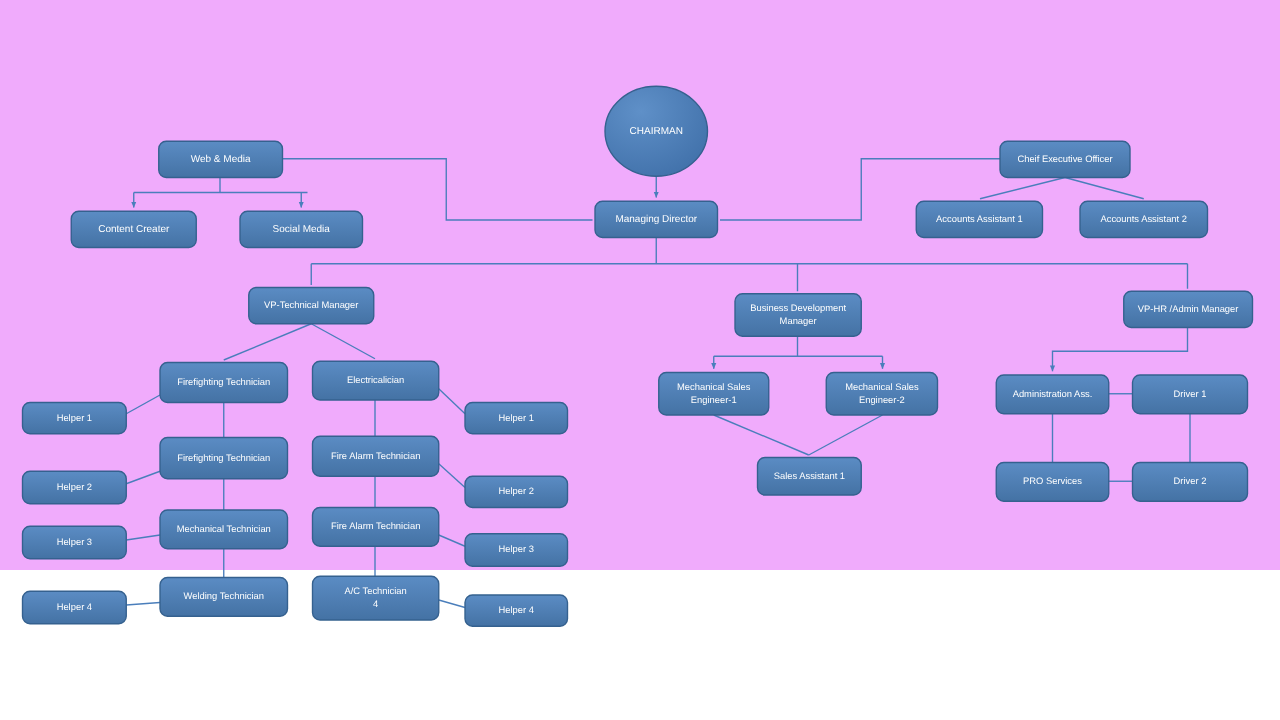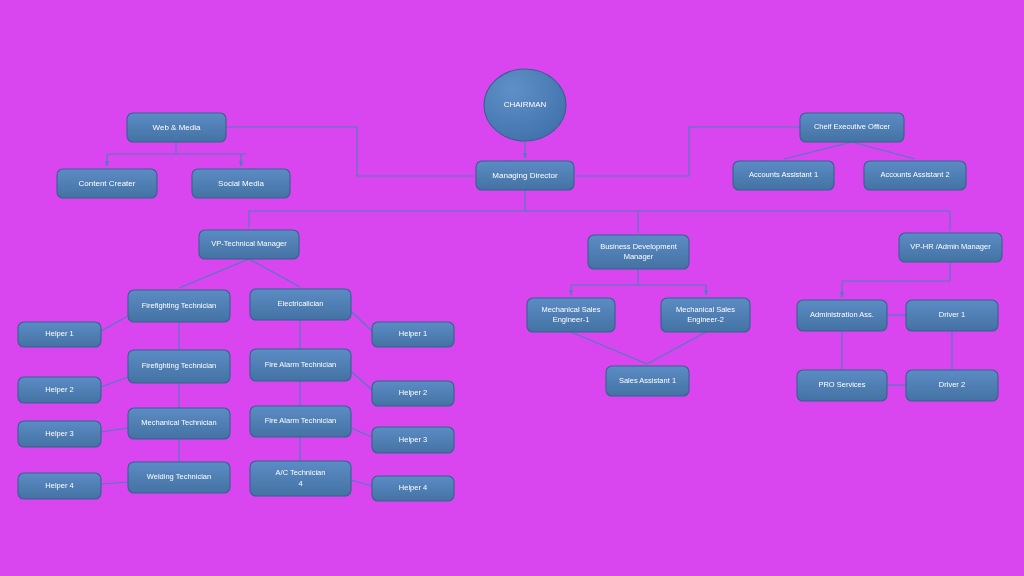--- a/index.html
+++ b/index.html
@@ -10,22 +10,22 @@
   }
   body {
     width: 1024px;
     height: 576px;
     font-family: "Liberation Sans", sans-serif;
     overflow: hidden;
   }
   #chart-root {
     position: relative;
     width: 1024px;
-    height: 576px;
-    background: #d946ef;
+    height: 456px;
+    background: #f0abfc;
   }
   #org-svg {
     position: absolute;
     top: 0; left: 0;
     width: 1024px;
     height: 576px;
   }
   .node-label {
     fill: #ffffff;
     font-family: "Liberation Sans", sans-serif;

